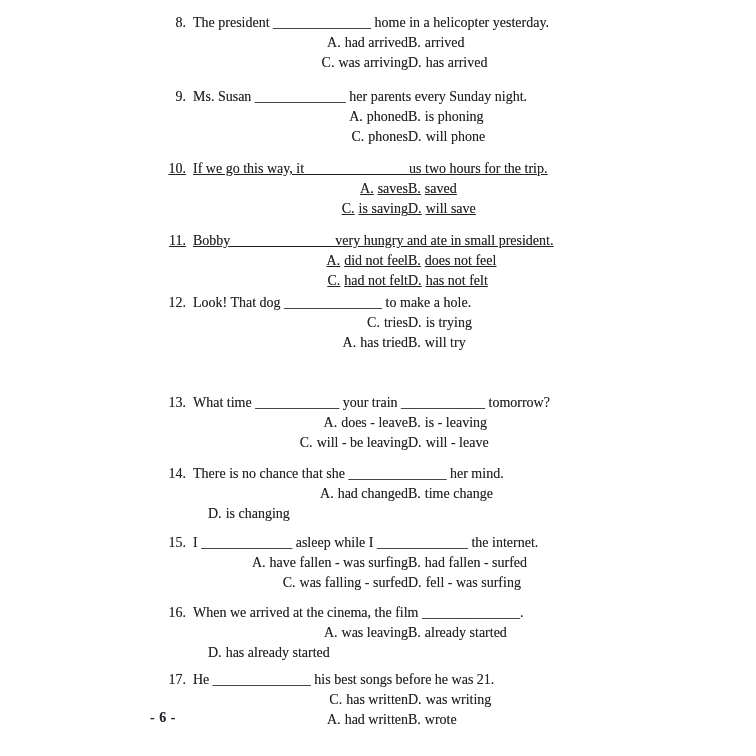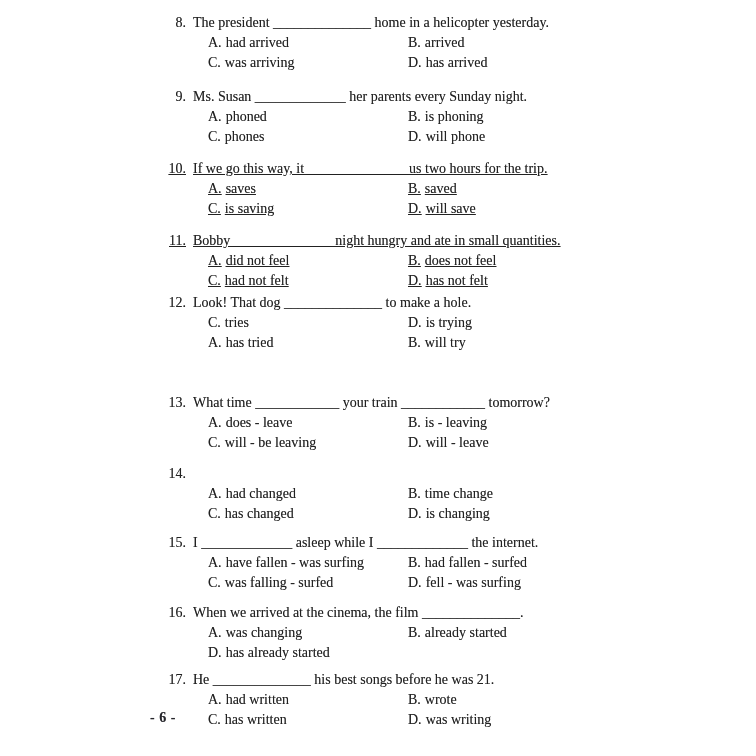--- a/index.html
+++ b/index.html
@@ -40,20 +40,21 @@
     white-space: nowrap;
   }
   .q-text {
     margin-left: 7px;
     white-space: nowrap;
   }
   .opt-row {
     display: flex;
     line-height: 20px;
     margin-left: 42px;
+    text-align: right;
   }
   .opt { white-space: nowrap; }
   .opt-first { width: 200px; flex-shrink: 0; }
   .opt-letter { margin-right: 4px; }
   .page-number {
     position: absolute;
     left: 150px;
     top: 708px;
     font-weight: bold;
     font-size: 14px;
@@ -110,21 +111,21 @@
     </div>
     <div class="opt-row">
       <span class="opt opt-first"><span class="opt-letter">C.</span><span>is saving</span></span>
       <span class="opt"><span class="opt-letter">D.</span><span>will save</span></span>
     </div>
   </div>
 
   <div class="question">
     <div class="q-line">
       <span class="q-num">11.</span>
-      <span class="q-text">Bobby ______________ night hungry and ate in small quantities.</span>
+      <span class="q-text">Bobby ______________ very hungry and ate in small president.</span>
     </div>
     <div class="opt-row">
       <span class="opt opt-first"><span class="opt-letter">A.</span><span>did not feel</span></span>
       <span class="opt"><span class="opt-letter">B.</span><span>does not feel</span></span>
     </div>
     <div class="opt-row">
       <span class="opt opt-first"><span class="opt-letter">C.</span><span>had not felt</span></span>
       <span class="opt"><span class="opt-letter">D.</span><span>has not felt</span></span>
     </div>
   </div>
@@ -155,27 +156,27 @@
     </div>
     <div class="opt-row">
       <span class="opt opt-first"><span class="opt-letter">C.</span><span>will - be leaving</span></span>
       <span class="opt"><span class="opt-letter">D.</span><span>will - leave</span></span>
     </div>
   </div>
 
   <div class="question">
     <div class="q-line">
       <span class="q-num">14.</span>
+      <span class="q-text">There is no chance that she ______________ her mind.</span>
     </div>
     <div class="opt-row">
       <span class="opt opt-first"><span class="opt-letter">A.</span><span>had changed</span></span>
       <span class="opt"><span class="opt-letter">B.</span><span>time change</span></span>
     </div>
     <div class="opt-row">
-      <span class="opt opt-first"><span class="opt-letter">C.</span><span>has changed</span></span>
       <span class="opt"><span class="opt-letter">D.</span><span>is changing</span></span>
     </div>
   </div>
 
   <div class="question">
     <div class="q-line">
       <span class="q-num">15.</span>
       <span class="q-text">I _____________ asleep while I _____________ the internet.</span>
     </div>
     <div class="opt-row">
@@ -187,37 +188,37 @@
       <span class="opt"><span class="opt-letter">D.</span><span>fell - was surfing</span></span>
     </div>
   </div>
 
   <div class="question">
     <div class="q-line">
       <span class="q-num">16.</span>
       <span class="q-text">When we arrived at the cinema, the film ______________.</span>
     </div>
     <div class="opt-row">
-      <span class="opt opt-first"><span class="opt-letter">A.</span><span>was changing</span></span>
+      <span class="opt opt-first"><span class="opt-letter">A.</span><span>was leaving</span></span>
       <span class="opt"><span class="opt-letter">B.</span><span>already started</span></span>
     </div>
     <div class="opt-row">
       <span class="opt"><span class="opt-letter">D.</span><span>has already started</span></span>
     </div>
   </div>
 
   <div class="question">
     <div class="q-line">
       <span class="q-num">17.</span>
       <span class="q-text">He ______________ his best songs before he was 21.</span>
     </div>
     <div class="opt-row">
+      <span class="opt opt-first"><span class="opt-letter">C.</span><span>has written</span></span>
+      <span class="opt"><span class="opt-letter">D.</span><span>was writing</span></span>
+    </div>
+    <div class="opt-row">
       <span class="opt opt-first"><span class="opt-letter">A.</span><span>had written</span></span>
       <span class="opt"><span class="opt-letter">B.</span><span>wrote</span></span>
-    </div>
-    <div class="opt-row">
-      <span class="opt opt-first"><span class="opt-letter">C.</span><span>has written</span></span>
-      <span class="opt"><span class="opt-letter">D.</span><span>was writing</span></span>
     </div>
   </div>
 </div>
   <div class="page-number">- 6 -</div>
 </div>
 
 </body></html>

